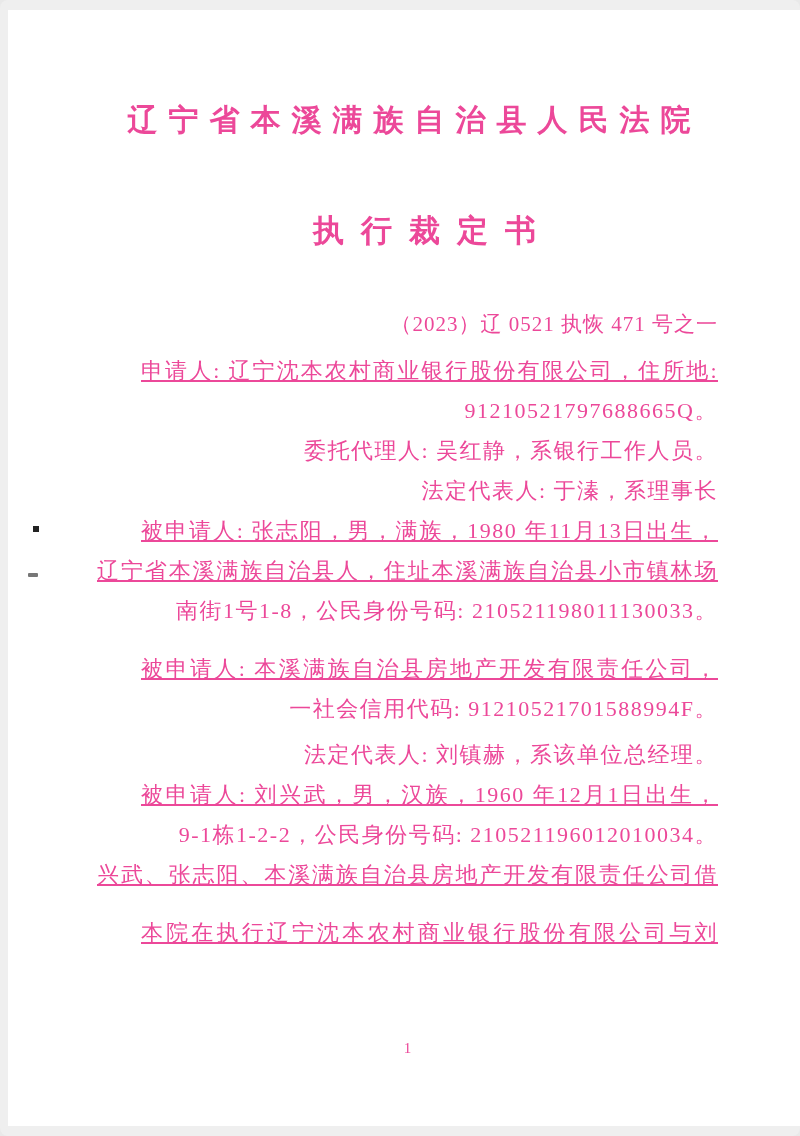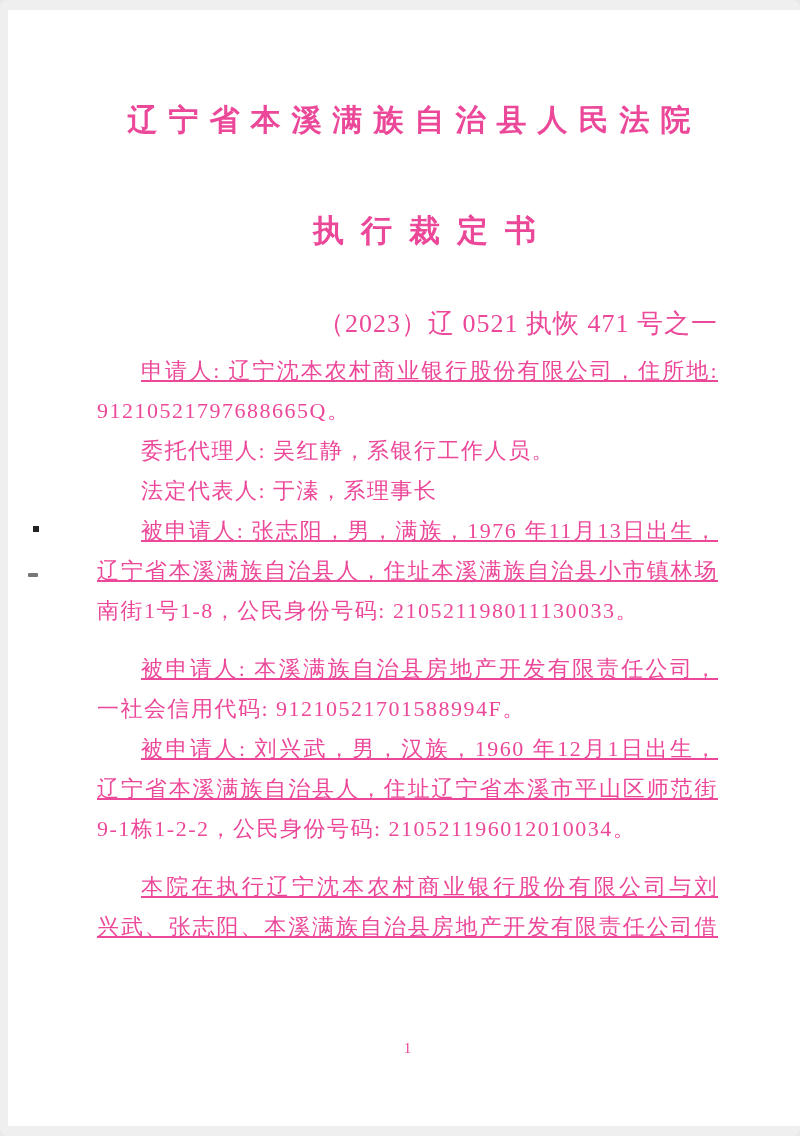--- a/index.html
+++ b/index.html
@@ -45,32 +45,33 @@
     white-space: nowrap;
   }
   .content {
     position: absolute;
     top: 297px;
     left: 89px;
     width: 621px;
   }
   .case-number {
     text-align: right;
-    font-size: 26px;
+    font-size: 21px;
     letter-spacing: 1px;
     height: 44px;
     line-height: 34px;
   }
   .line {
     font-size: 22px;
     line-height: 40px;
     height: 40px;
     letter-spacing: 1.5px;
     white-space: nowrap;
     overflow: visible;
+    text-align: right;
   }
   .line.full {
     white-space: normal;
     text-align: justify;
     text-align-last: justify;
     text-decoration: underline;
   }
   .line.indent { text-indent: 2em; }
   .gap-lg { margin-top: 18px; }
   .gap-sm { margin-top: 6px; }
@@ -110,34 +111,34 @@
     <div class="content">
       <div class="case-number">（2023）辽 0521 执恢 471 号之一</div>
 
       <div class="line indent full">申请人: 辽宁沈本农村商业银行股份有限公司，住所地:</div>
       <div class="line">91210521797688665Q。</div>
 
       <div class="line indent">委托代理人: 吴红静，系银行工作人员。</div>
 
       <div class="line indent">法定代表人: 于溱，系理事长</div>
 
-      <div class="line indent full">被申请人: 张志阳，男，满族，1976 年11月13日出生，</div>
+      <div class="line indent full">被申请人: 张志阳，男，满族，1980 年11月13日出生，</div>
       <div class="line full">辽宁省本溪满族自治县人，住址本溪满族自治县小市镇林场</div>
       <div class="line">南街1号1-8，公民身份号码: 210521198011130033。</div>
 
       <div class="line indent full gap-lg">被申请人: 本溪满族自治县房地产开发有限责任公司，</div>
       <div class="line">一社会信用代码: 91210521701588994F。</div>
 
+      <div class="line indent gap-sm">法定代表人: 刘镇赫，系该单位总经理。</div>
 
       <div class="line indent full gap-xs">被申请人: 刘兴武，男，汉族，1960 年12月1日出生，</div>
-      <div class="line full">辽宁省本溪满族自治县人，住址辽宁省本溪市平山区师范街</div>
       <div class="line">9-1栋1-2-2，公民身份号码: 210521196012010034。</div>
 
+      <div class="line full">兴武、张志阳、本溪满族自治县房地产开发有限责任公司借</div>
       <div class="line indent full gap-lg">本院在执行辽宁沈本农村商业银行股份有限公司与刘</div>
-      <div class="line full">兴武、张志阳、本溪满族自治县房地产开发有限责任公司借</div>
     </div>
 
     <div class="page-number">1</div>
 
     <span class="artifact-dot"></span>
     <span class="artifact-dash"></span>
 
   </div>
 </div>
 

